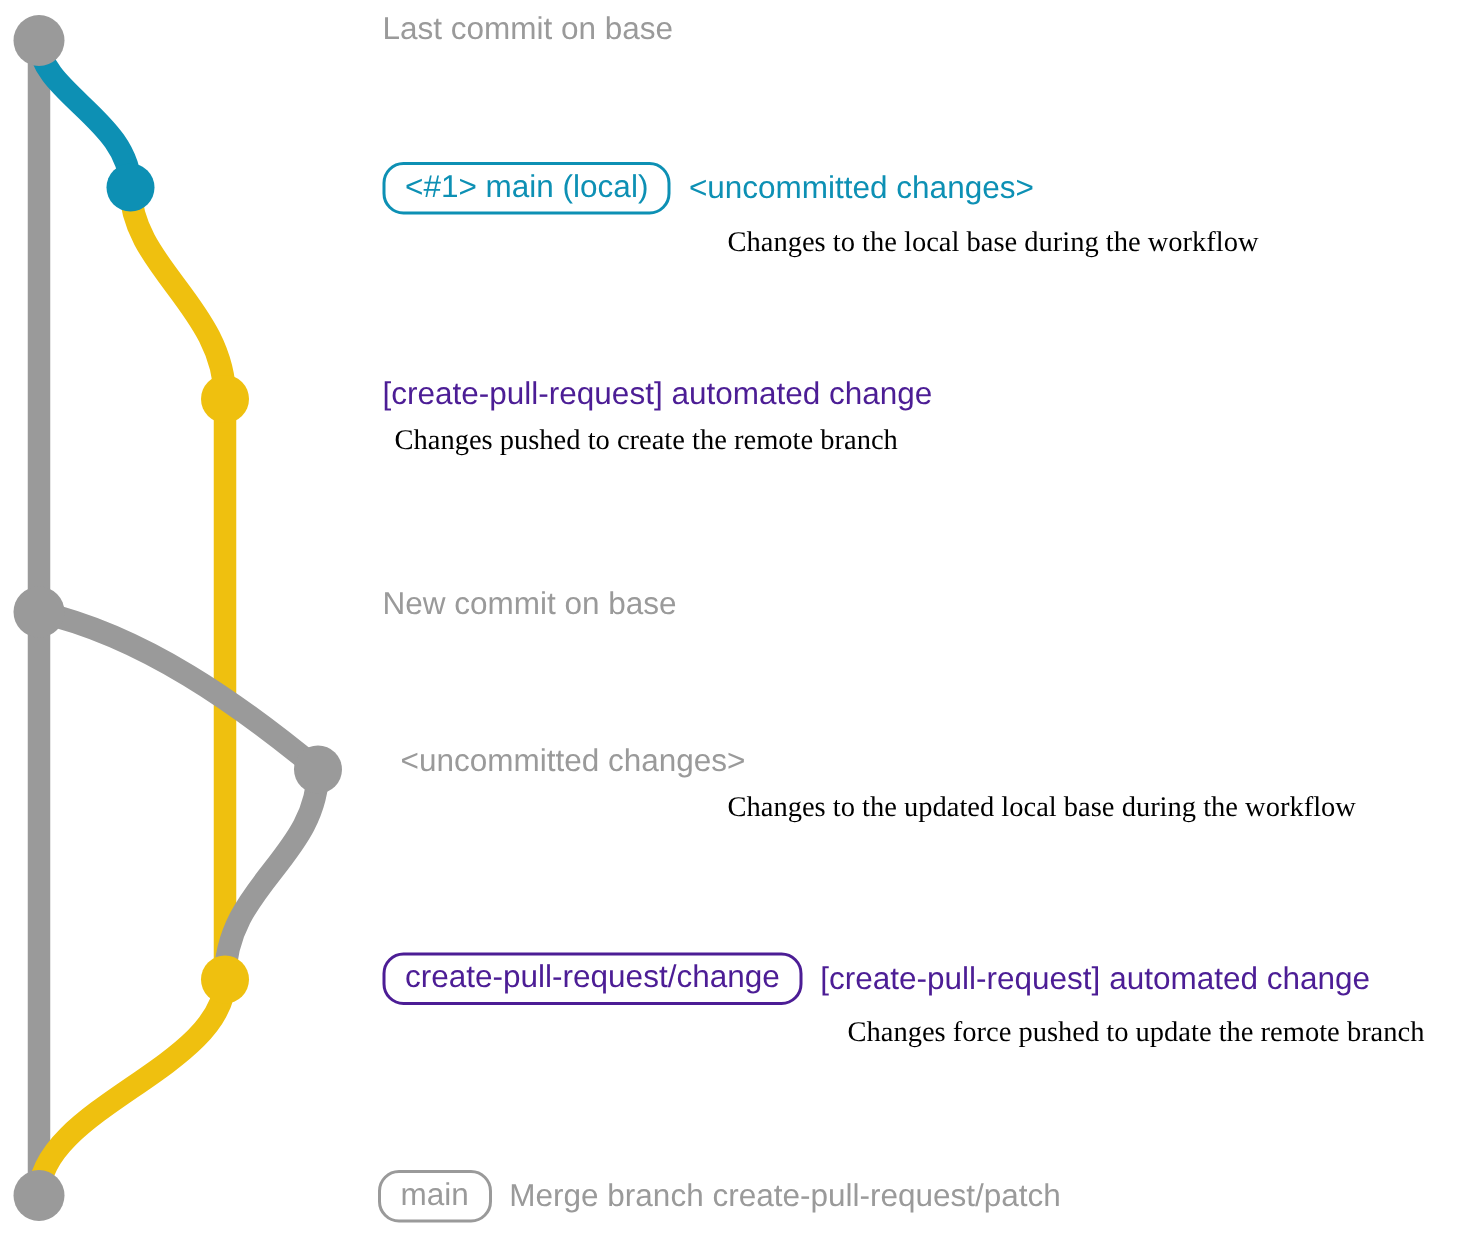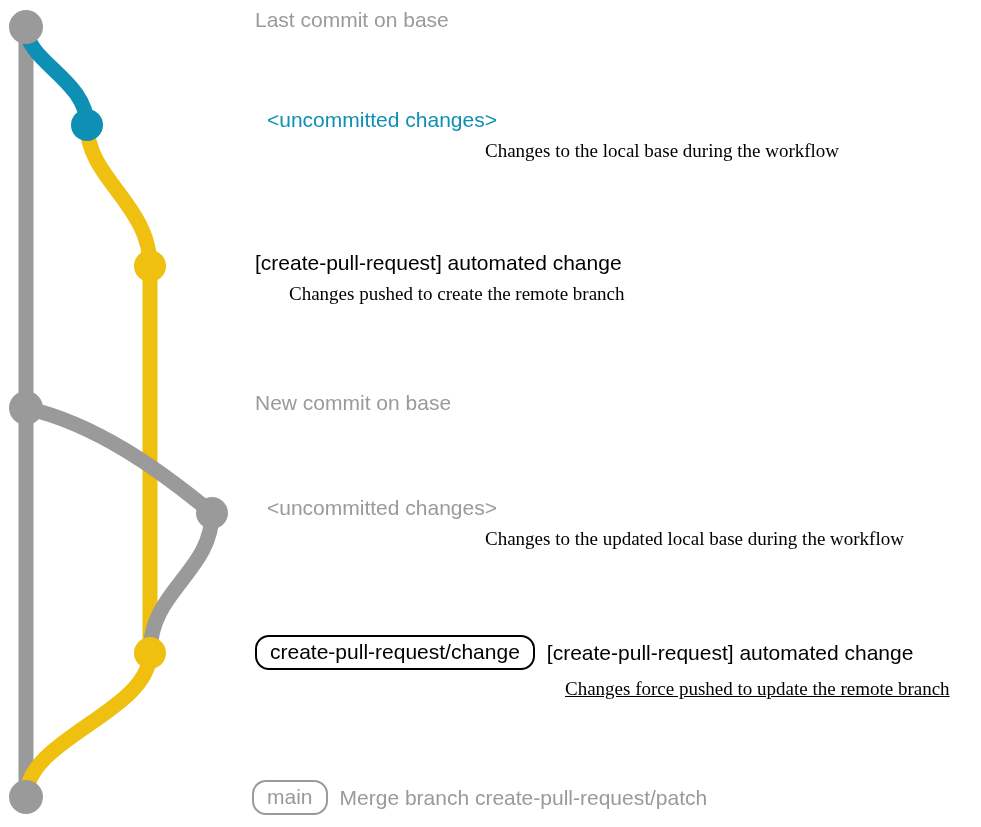--- a/index.html
+++ b/index.html
@@ -61,21 +61,21 @@
   .detail {
     font-family: "Liberation Serif", serif;
     font-size: 19px;
     line-height: 22px;
     color: #000000;
     white-space: nowrap;
     margin-top: 8px;
   }
   .c-gray   { color: #9a9a9a; }
   .c-blue   { color: #0d90b4; }
-  .c-yellow { color: #000000; }
+  .c-yellow { color: #4c1d95; }
 </style>
 </head>
 <body>
 
 <svg id="graph-canvas" viewBox="0 0 981 827" width="981" height="827" xmlns="http://www.w3.org/2000/svg" aria-hidden="true">
   <g fill="none" stroke-linecap="round" stroke-linejoin="round" stroke-width="15">
 
     <path d="M 26 27 L 26 408" stroke="#9a9a9a"></path>
     <path d="M 26 408 L 26 797" stroke="#9a9a9a"></path>
 
@@ -104,51 +104,52 @@
 <div class="annotation-layer">
 
   <div class="row-stack" style="left:255px; top:8px;">
     <div class="headline">
       <span class="subject no-chip c-gray">Last commit on base</span>
     </div>
   </div>
 
   <div class="row-stack" style="left:255px; top:108px;">
     <div class="headline">
+      <span class="ref-chip c-blue">&lt;#1&gt; main (local)</span>
       <span class="subject c-blue">&lt;uncommitted changes&gt;</span>
     </div>
     <div class="detail" style="margin-left:230px;">Changes to the local base during the workflow</div>
   </div>
 
   <div class="row-stack" style="left:255px; top:251px;">
     <div class="headline">
       <span class="subject no-chip c-yellow">[create-pull-request] automated change</span>
     </div>
-    <div class="detail" style="margin-left:34px;">Changes pushed to create the remote branch</div>
+    <div class="detail" style="margin-left:8px;">Changes pushed to create the remote branch</div>
   </div>
 
   <div class="row-stack" style="left:255px; top:391px;">
     <div class="headline">
       <span class="subject no-chip c-gray">New commit on base</span>
     </div>
   </div>
 
   <div class="row-stack" style="left:255px; top:496px;">
     <div class="headline">
       <span class="subject c-gray">&lt;uncommitted changes&gt;</span>
     </div>
     <div class="detail" style="margin-left:230px;">Changes to the updated local base during the workflow</div>
   </div>
 
   <div class="row-stack" style="left:255px; top:635px;">
     <div class="headline">
       <span class="ref-chip c-yellow">create-pull-request/change</span>
       <span class="subject c-yellow">[create-pull-request] automated change</span>
     </div>
-    <div class="detail" style="margin-left:310px;text-decoration:underline;">Changes force pushed to update the remote branch</div>
+    <div class="detail" style="margin-left:310px;">Changes force pushed to update the remote branch</div>
   </div>
 
   <div class="row-stack" style="left:252px; top:780px;">
     <div class="headline">
       <span class="ref-chip c-gray">main</span>
       <span class="subject c-gray">Merge branch create-pull-request/patch</span>
     </div>
   </div>
 
 </div>

